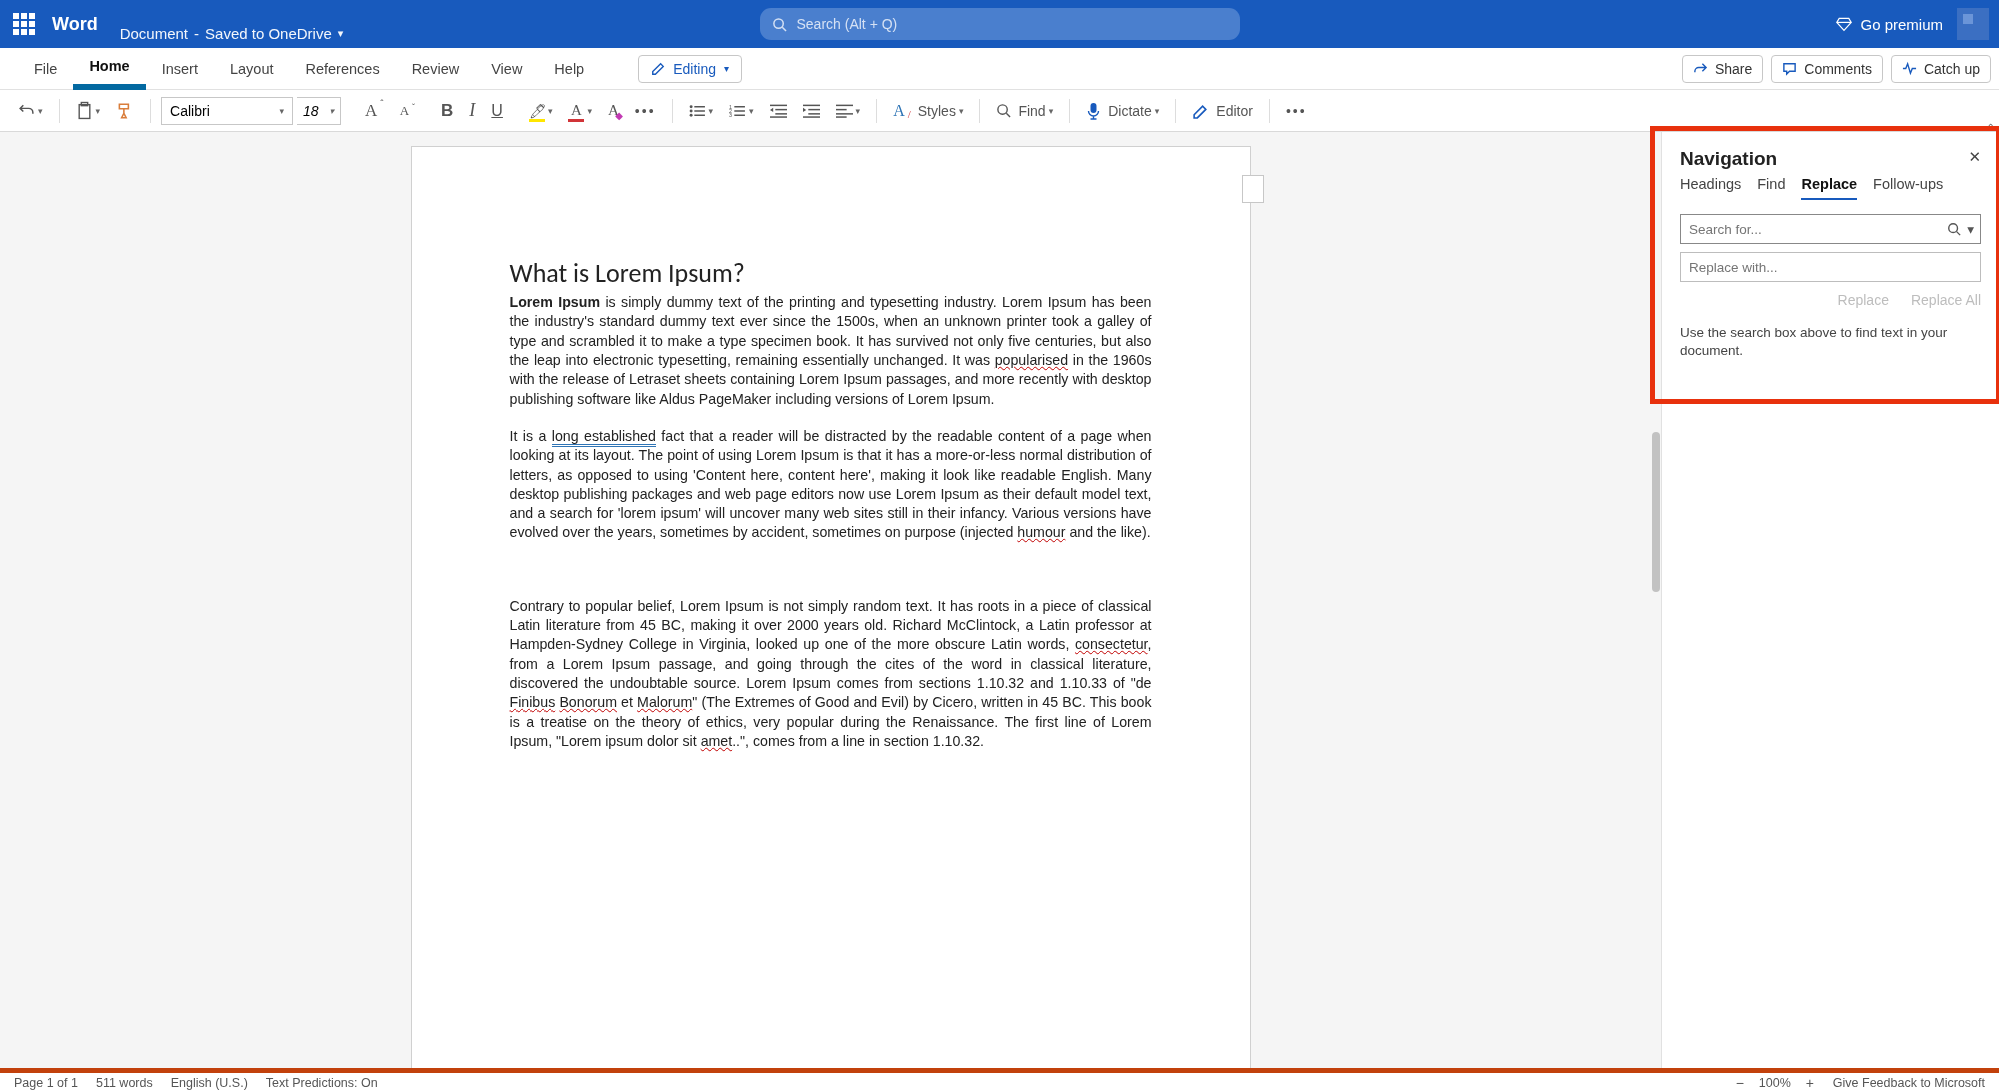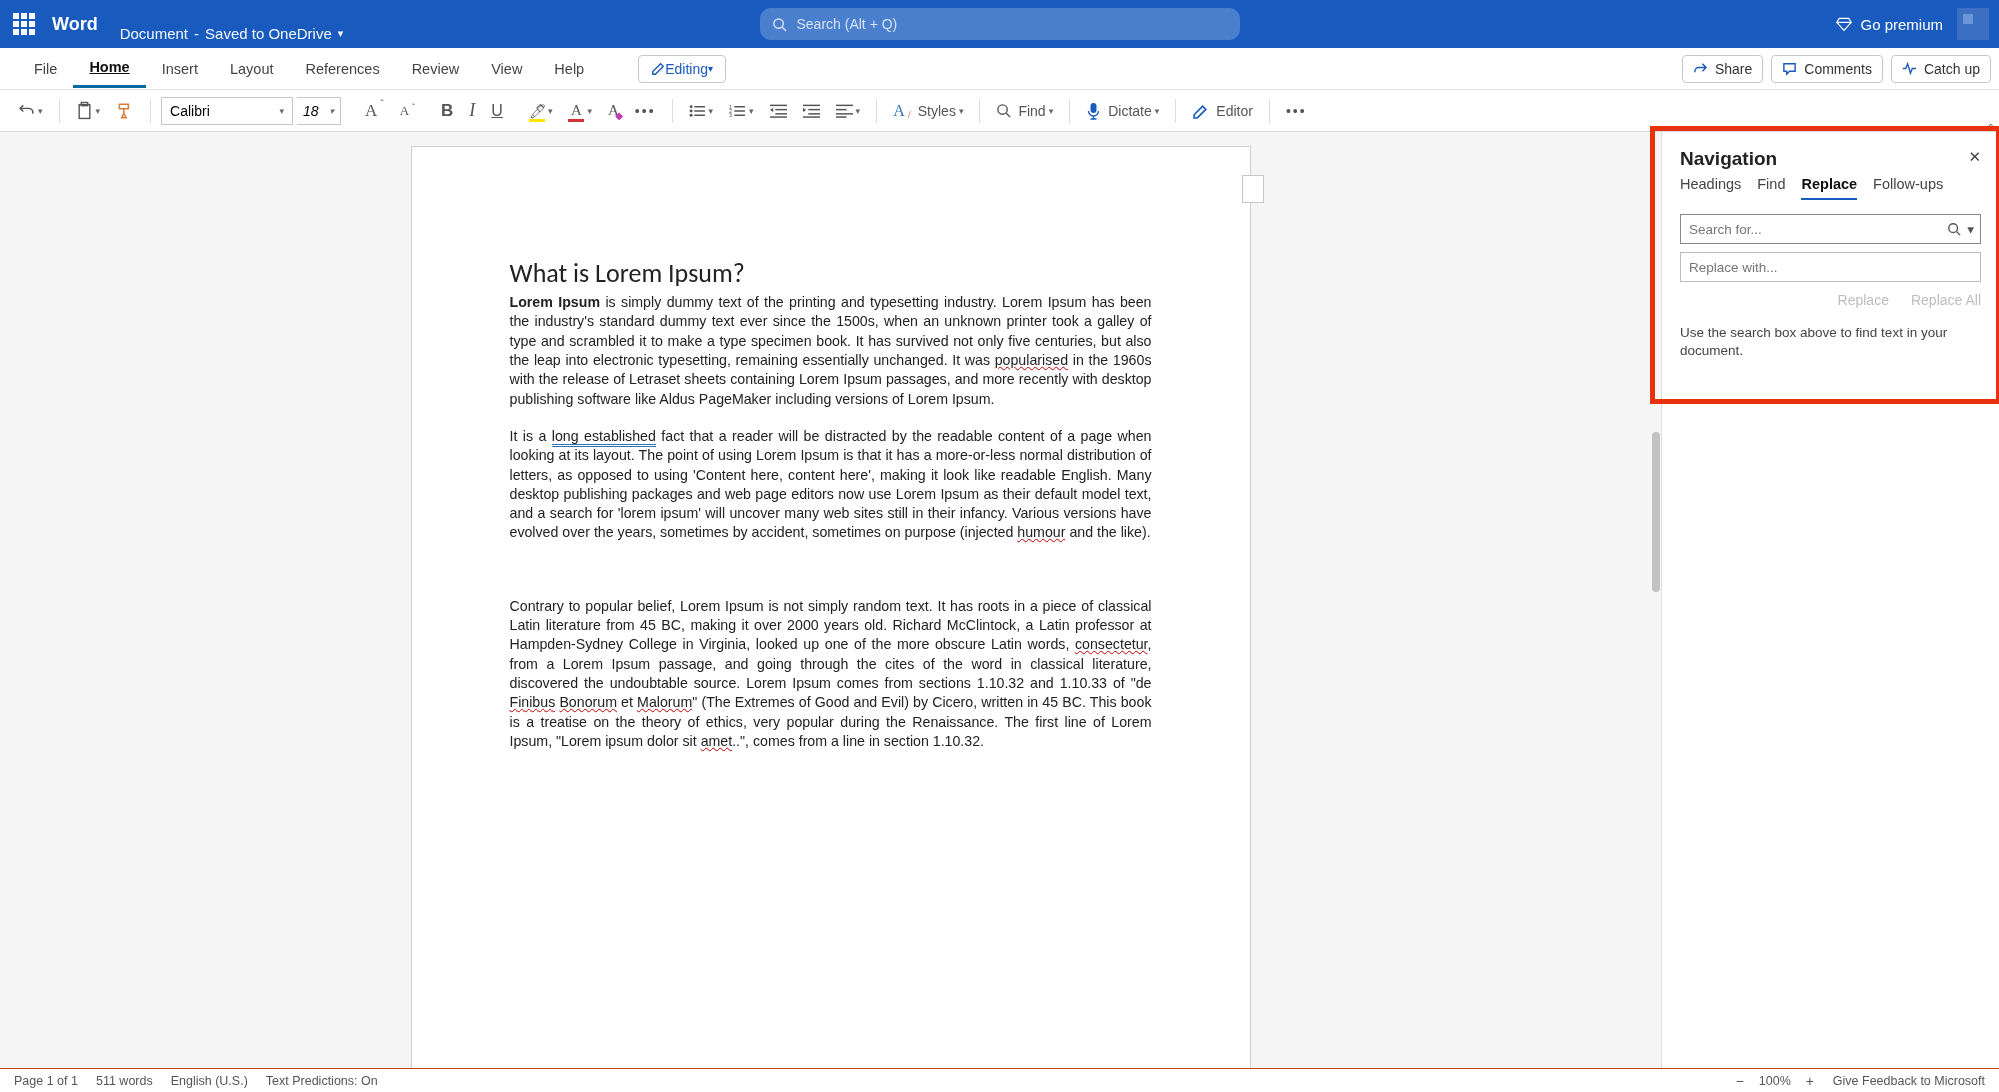--- a/index.html
+++ b/index.html
@@ -15,22 +15,22 @@
 .titlebar-search { position: absolute; left: 50%; transform: translateX(-50%); width: 480px; height: 32px; background: #4a7fce; border-radius: 11px; display: flex; align-items: center; padding: 0 12px; color: #d5e1f4; font-size: 14px; gap: 10px; }
 .titlebar-right { margin-left: auto; display: flex; align-items: center; gap: 14px; }
 .go-premium { display: flex; align-items: center; gap: 8px; font-size: 15px; }
 .avatar-sq { width: 32px; height: 32px; background: #3b6fc2; position: relative; }
 .avatar-sq::after { content:""; position:absolute; top:6px; left:6px; width:10px; height:10px; background:#6b95d8; }
 
 
 .menurow { height: 42px; background: #fff; border-bottom: 1px solid #e1e1e1; display: flex; align-items: center; padding: 0 8px; font-size: 14.5px; }
 .menus { display: flex; align-items: center; gap: 0; margin-left: 10px; }
 .menu-item { padding: 10px 16px; color: #444; cursor: pointer; }
-.menu-item.active { color: #111; font-weight: 600; border-bottom: 3px solid #0369a1; padding-bottom: 10px; text-decoration: underline; }
-.editing-btn { margin-left: 38px; border: 1px solid #c7c7c7; border-radius: 4px; padding: 5px 12px; display: flex; align-items: center; color: #185abd; font-size: 14px; cursor: pointer; }
+.menu-item.active { color: #111; font-weight: 600; border-bottom: 6px solid #0369a1; padding-bottom: 10px; }
+.editing-btn { margin-left: 38px; border: 1px solid #c7c7c7; border-radius: 4px; padding: 5px 12px; display: flex; align-items: center; gap: 8px; color: #185abd; font-size: 14px; cursor: pointer; }
 .editing-btn .pen { display:inline-block; }
 .menurow-right { margin-left: auto; display: flex; gap: 8px; }
 .btn-outline { border: 1px solid #c7c7c7; border-radius: 4px; padding: 5px 10px; display: flex; align-items: center; gap: 7px; font-size: 14px; color: #333; cursor: pointer; background: #fff; }
 .btn-outline .ic { color: #185abd; font-size: 14px; }
 
 
 .toolbar { height: 42px; background: #fff; border-bottom: 1px solid #d9d9d9; display: flex; align-items: center; padding: 0 12px; gap: 4px; position: relative; }
 .tool { padding: 4px 6px; color: #555; cursor: pointer; display: flex; align-items: center; gap: 3px; font-size: 14px; border-radius: 3px; }
 .sep { width: 1px; height: 24px; background: #ddd; margin: 0 6px; }
 .font-name { border: 1px solid #c7c7c7; height: 28px; width: 132px; padding: 0 8px; display: flex; align-items: center; justify-content: space-between; font-size: 14px; background: #fff; }
@@ -68,21 +68,21 @@
 .nav-tab.active { color: #111; font-weight: 600; border-bottom: 2.5px solid #185abd; }
 .nav-input-row { border: 1px solid #888; height: 30px; display: flex; align-items: center; padding: 0 6px 0 8px; font-size: 13.5px; color: #777; margin-bottom: 8px; background: #fff; }
 .nav-input-row input { border: none; outline: none; flex: 1; font-size: 13.5px; color: #222; }
 .nav-input-row .ic { margin-left: auto; display: flex; gap: 6px; align-items: center; color: #555; }
 .nav-replace-row { border: 1px solid #bdbdbd; height: 30px; display: flex; align-items: center; padding: 0 8px; font-size: 13.5px; color: #888; margin-bottom: 10px; }
 .nav-replace-row input { border: none; outline: none; flex: 1; font-size: 13.5px; color: #222; }
 .nav-buttons { display: flex; justify-content: flex-end; gap: 22px; font-size: 14px; color: #bdbdbd; margin-bottom: 16px; }
 .nav-hint { font-size: 13.5px; color: #444; line-height: 1.35; }
 
 
-.statusbar { position: absolute; left: 0; right: 0; bottom: 0; height: 24px; background: #fff; border-top: 1px solid #c2410c; display: flex; align-items: center; font-size: 12.5px; color: #555; padding: 0 14px; gap: 18px; }
+.statusbar { position: absolute; left: 0; right: 0; bottom: 0; height: 24px; background: #fff; border-top: 5px solid #c2410c; display: flex; align-items: center; font-size: 12.5px; color: #555; padding: 0 14px; gap: 18px; }
 .statusbar .right { margin-left: auto; display: flex; align-items: center; gap: 16px; }
 .zoom-ctrl { display: flex; align-items: center; gap: 12px; }
 .zoom-btn { width: 14px; text-align: center; cursor: pointer; font-size: 14px; }
 
 svg { display: block; }
 </style>
 </head>
 <body>
 
 <div class="titlebar">

